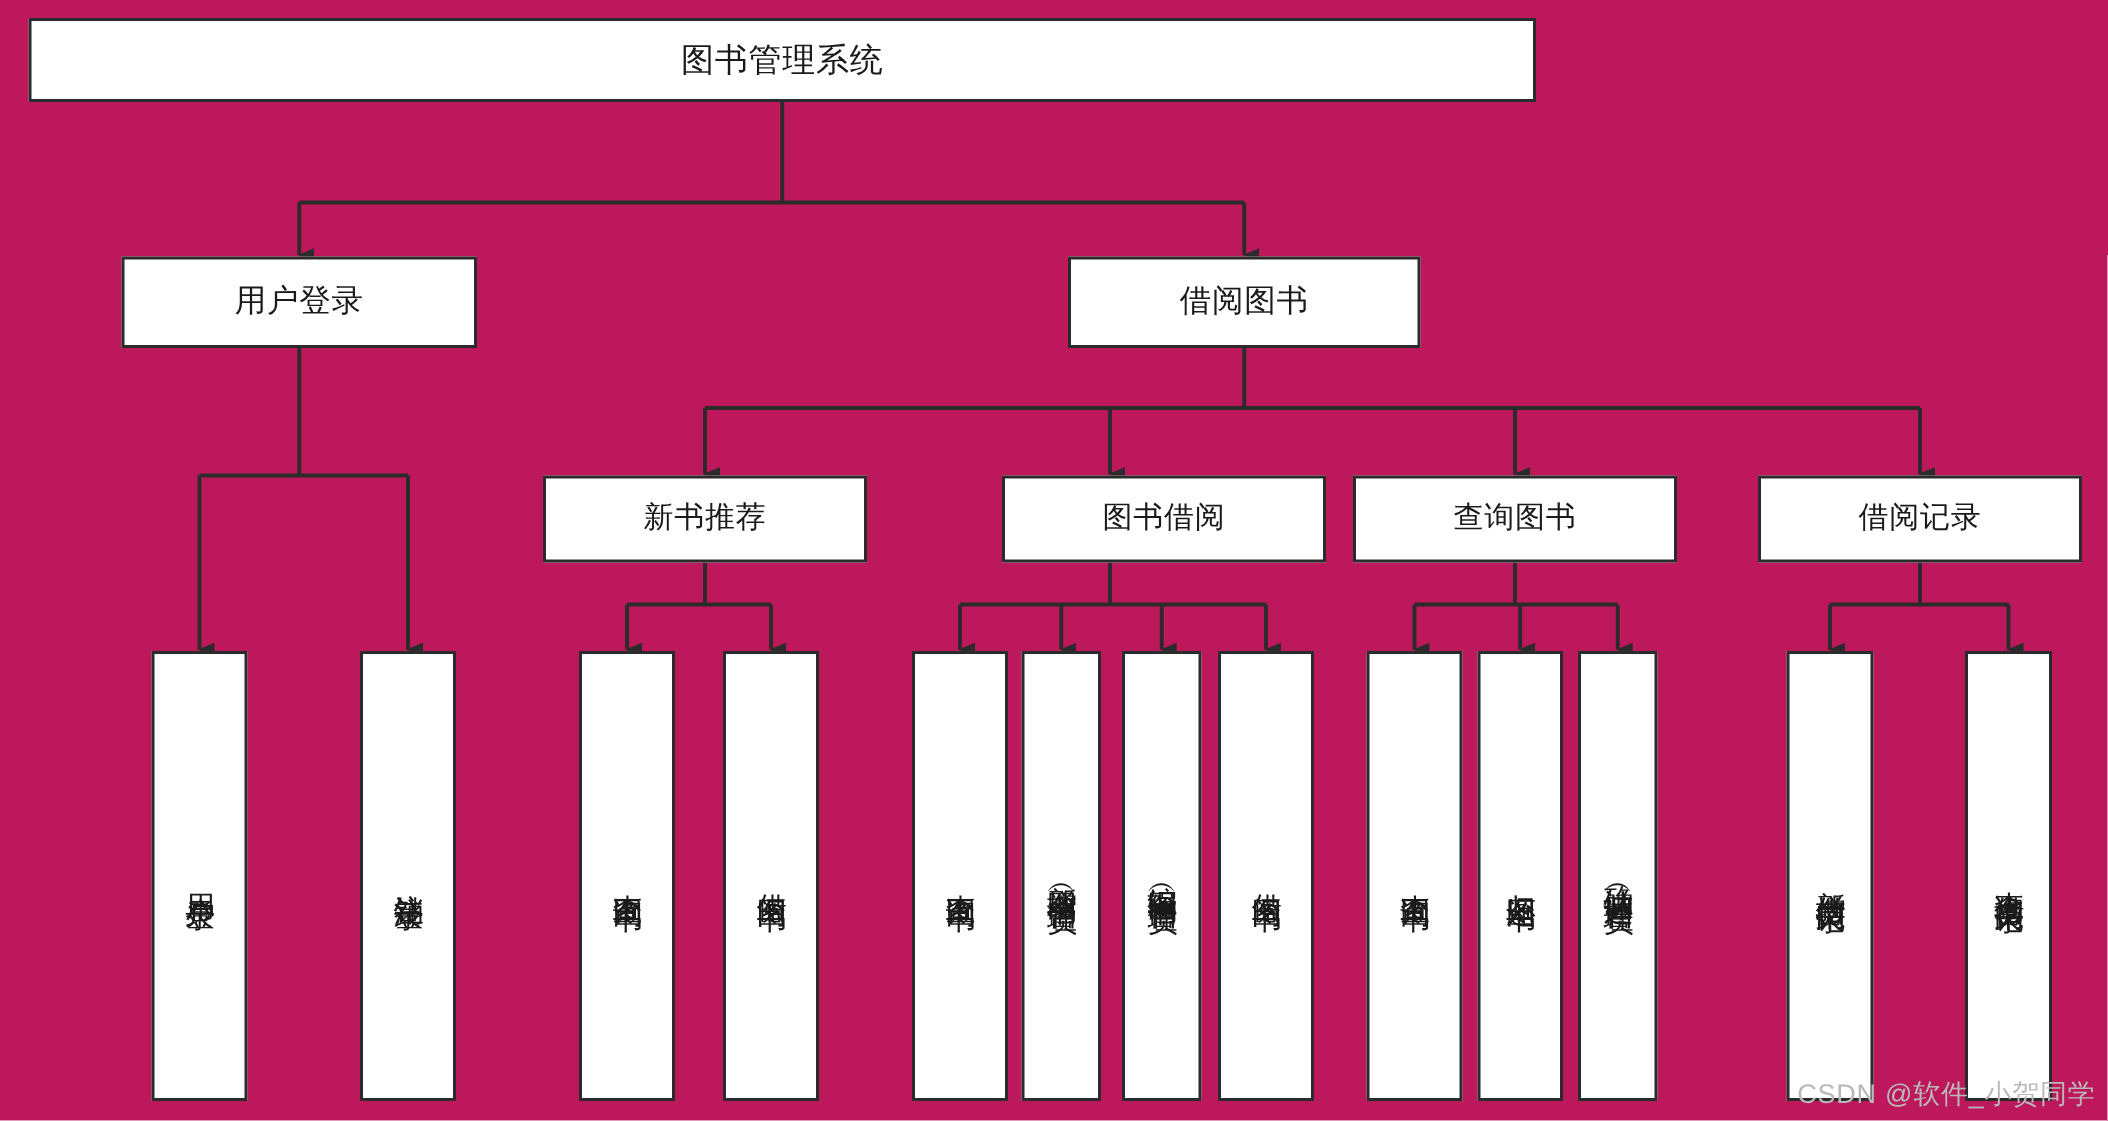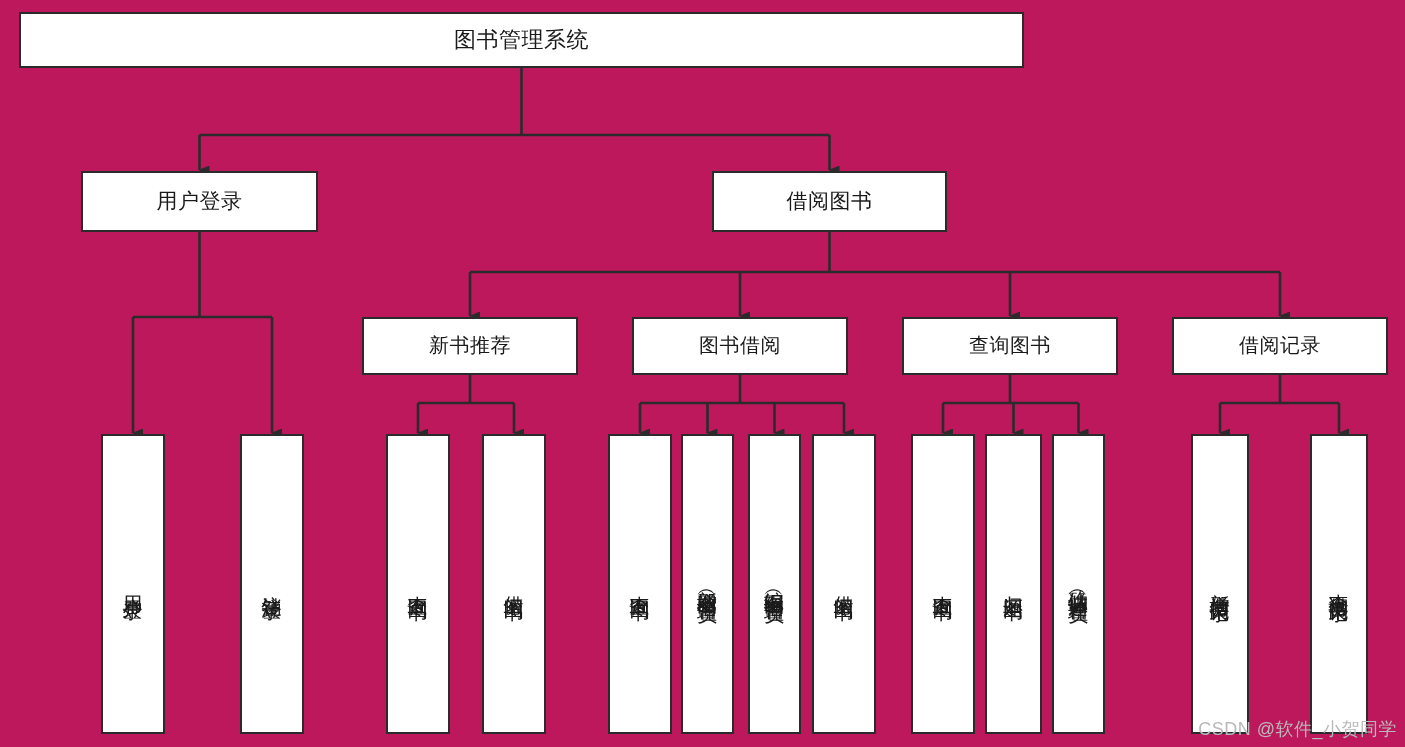--- a/index.html
+++ b/index.html
@@ -113,21 +113,21 @@
       </div>
       <div class="node level-1" style="left: 81px; top: 171px; width: 237px; height: 61px;">
         <span class="lbl">用户登录</span>
       </div>
       <div class="node level-1" style="left: 712px; top: 171px; width: 235px; height: 61px;">
         <span class="lbl">借阅图书</span>
       </div>
       <div class="node level-2" style="left: 362px; top: 317px; width: 216px; height: 58px;">
         <span class="lbl">新书推荐</span>
       </div>
-      <div class="node level-2" style="left: 632px; top: 317px; width: 216px; height: 58px;">
+      <div class="node level-2" style="left: 668px; top: 317px; width: 216px; height: 58px;">
         <span class="lbl">图书借阅</span>
       </div>
       <div class="node level-2" style="left: 902px; top: 317px; width: 216px; height: 58px;">
         <span class="lbl">查询图书</span>
       </div>
       <div class="node level-2" style="left: 1172px; top: 317px; width: 216px; height: 58px;">
         <span class="lbl">借阅记录</span>
       </div>
       <div class="node level-3 leaf" style="left: 101px; top: 434px; width: 64px; height: 300px;">
         <span class="lbl">用户登录</span>

